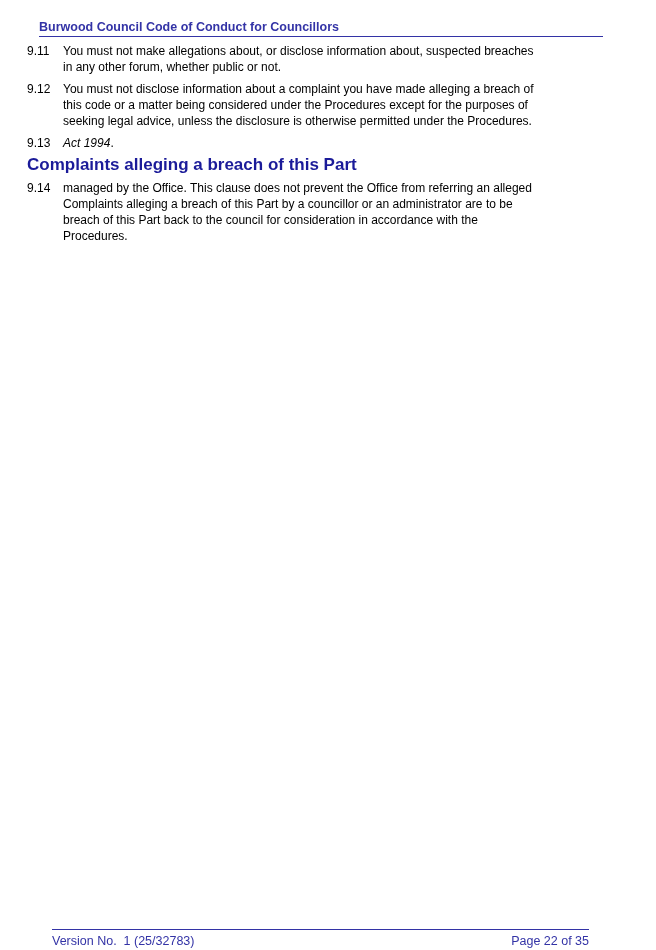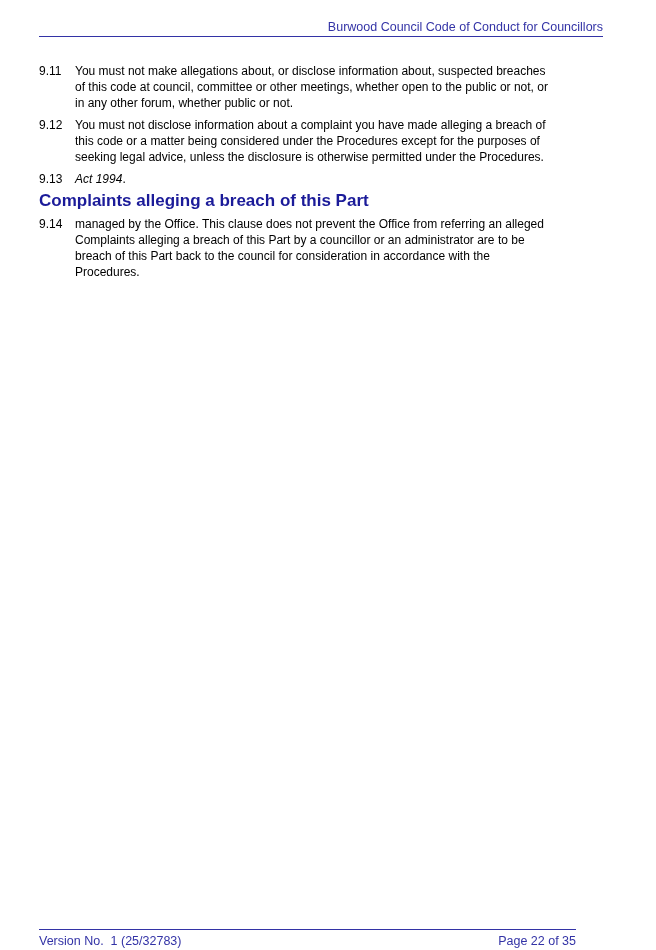--- a/index.html
+++ b/index.html
@@ -16,35 +16,35 @@
     font-family: "Liberation Sans", "DejaVu Sans", sans-serif;
     font-size: 12px;
     color: #000000;
   }
   
   .header {
     position: absolute;
     top: 20px;
     left: 39px;
     width: 564px;
-    text-align: right;
+    text-align: left;
     color: #3333a6;
     font-size: 12.5px;
     line-height: 15px;
     border-bottom: 1.5px solid #3333a6;
     padding-bottom: 1px;
+    font-weight: bold;
   }
   
   .content {
     position: absolute;
     top: 43px;
-    left: 39px;
+    left: 27px;
     width: 582px;
     line-height: 16px;
-    margin-top: 20px;
   }
   .clause {
     display: flex;
     margin: 0 0 6px 0;
   }
   .clause-num {
     flex: 0 0 36px;
     width: 36px;
   }
   .clause-body { flex: 1 1 auto; }
@@ -55,21 +55,21 @@
     font-size: 17px;
     line-height: 16px;
     margin: 5px 0 7px 0;
     white-space: nowrap;
   }
   em { font-style: italic; }
   
   .footer {
     position: absolute;
     top: 929px;
-    left: 39px;
+    left: 52px;
     width: 537px;
     border-top: 1.5px solid #3333a6;
     padding-top: 4px;
     display: flex;
     justify-content: space-between;
     color: #3333a6;
     font-size: 12.5px;
     line-height: 15px;
   }
   .footer span { white-space: pre; }
@@ -81,21 +81,20 @@
 
   <div class="header">
     <span>Burwood Council Code of Conduct for Councillors</span>
   </div>
 
   <div class="content" id="content">
       <div class="clause">
         <div class="clause-num">9.11</div>
         <div class="clause-body">
           <div class="clause-line">You must not make allegations about, or disclose information about, suspected breaches</div>
-          <div class="clause-line">of this code at council, committee or other meetings, whether open to the public or not, or</div>
           <div class="clause-line">in any other forum, whether public or not.</div>
         </div>
       </div>
       <div class="clause">
         <div class="clause-num">9.12</div>
         <div class="clause-body">
           <div class="clause-line">You must not disclose information about a complaint you have made alleging a breach of</div>
           <div class="clause-line">this code or a matter being considered under the Procedures except for the purposes of</div>
           <div class="clause-line">seeking legal advice, unless the disclosure is otherwise permitted under the Procedures.</div>
         </div>

